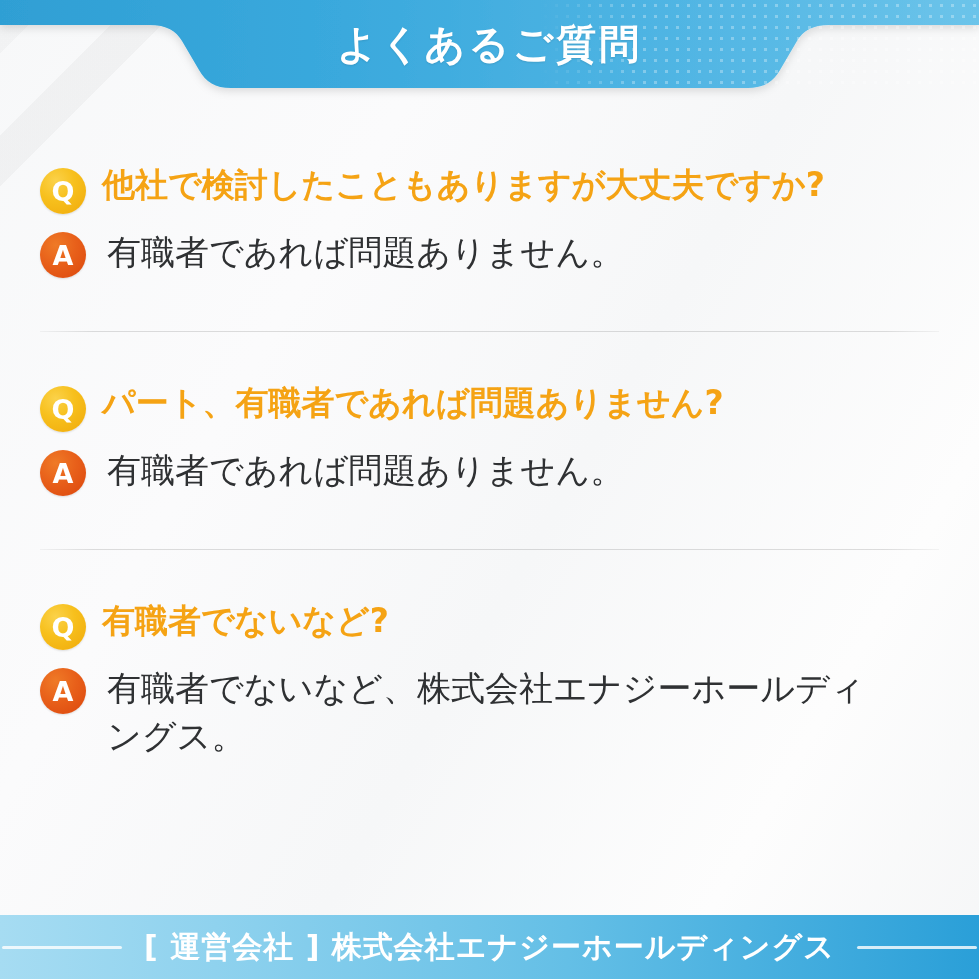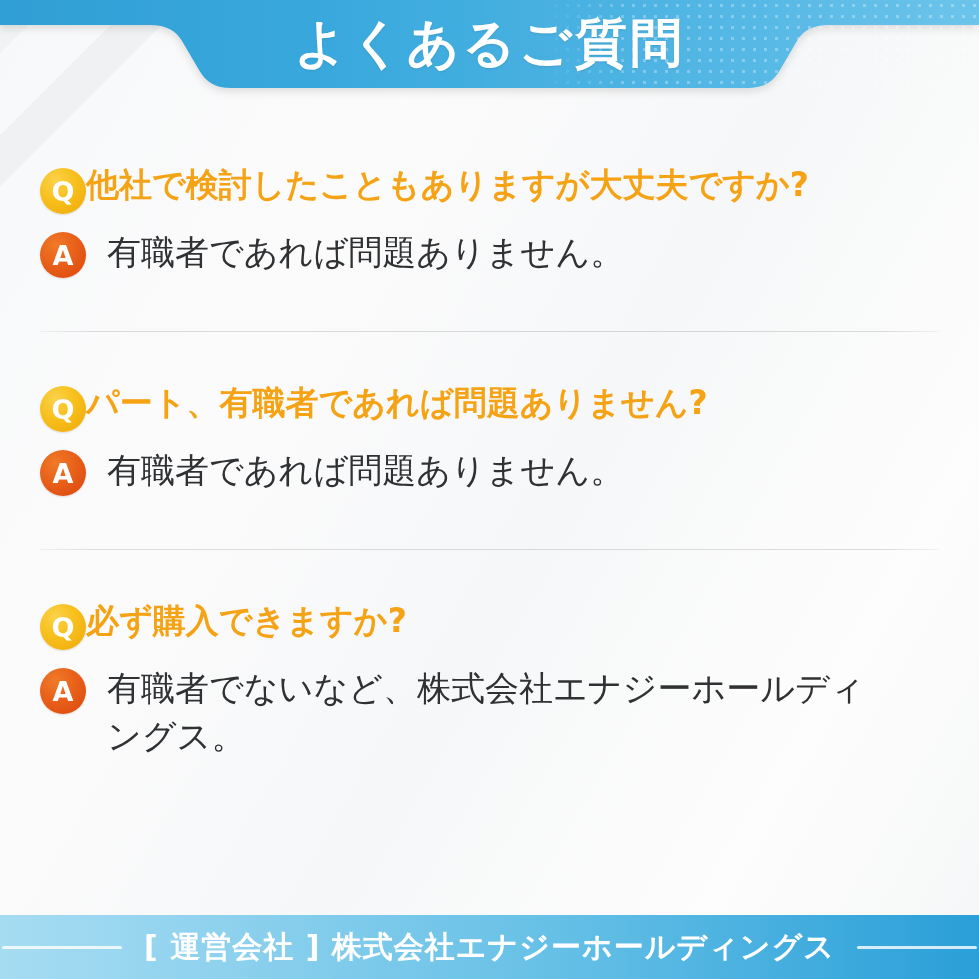--- a/index.html
+++ b/index.html
@@ -59,21 +59,21 @@
   .banner-title {
     position: absolute;
     left: 0;
     top: 0;
     width: 979px;
     height: 88px;
     display: flex;
     align-items: center;
     justify-content: center;
     color: #ffffff;
-    font-size: 52px;
+    font-size: 40px;
     font-weight: bold;
     letter-spacing: 3px;
     text-shadow: 0 1px 2px rgba(0,0,0,0.10);
     font-family: "DejaVu Sans", "Liberation Sans", sans-serif;
   }
 
   
   .faq-list {
     position: absolute;
     left: 0;
@@ -107,20 +107,21 @@
     background: radial-gradient(circle at 34% 28%, #fbd24a 0%, #f7c01d 42%, #f0a90a 100%);
   }
   .badge-a {
     background: radial-gradient(circle at 34% 28%, #ef7a27 0%, #e8601a 45%, #db460d 100%);
   }
   .q-text {
     color: #f5a314;
     font-size: 33px;
     font-weight: bold;
     line-height: 1.28;
+    margin-left: 16px;
     letter-spacing: 0px;
     font-family: "DejaVu Sans", "Liberation Sans", sans-serif;
     text-align: right;
   }
   .a-text {
     color: #2f3133;
     font-size: 34px;
     font-weight: normal;
     line-height: 1.42;
     margin-left: 21px;
@@ -220,21 +221,21 @@
         <div class="badge badge-a">A</div>
         <div class="a-text">有職者であれば問題ありません。</div>
       </div>
     </div>
 
     <div class="faq-divider" style="margin-top:53px;"></div>
 
     <div class="faq-item" style="padding-top:50px;">
       <div class="qa-row row-question">
         <div class="badge badge-q">Q</div>
-        <div class="q-text">必ず購入できますか?</div>
+        <div class="q-text">有職者でないなど?</div>
       </div>
       <div class="qa-row">
         <div class="badge badge-a">A</div>
         <div class="a-text" style="max-width:770px;">有職者でないなど、株式会社エナジーホールディングス。</div>
       </div>
     </div>
 
   </div>
 
   <div class="footer-bar">

